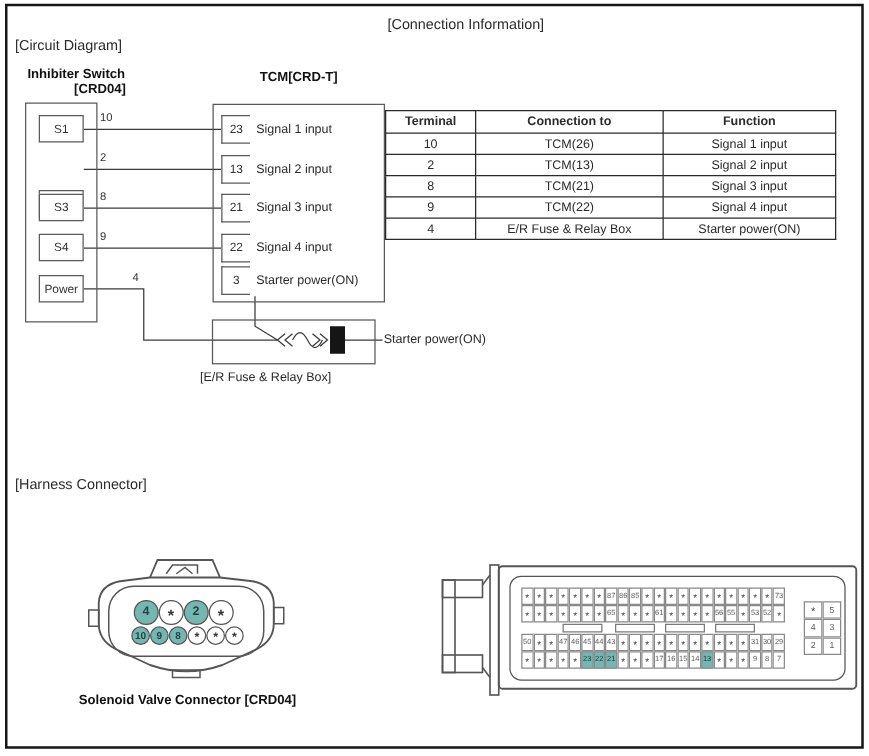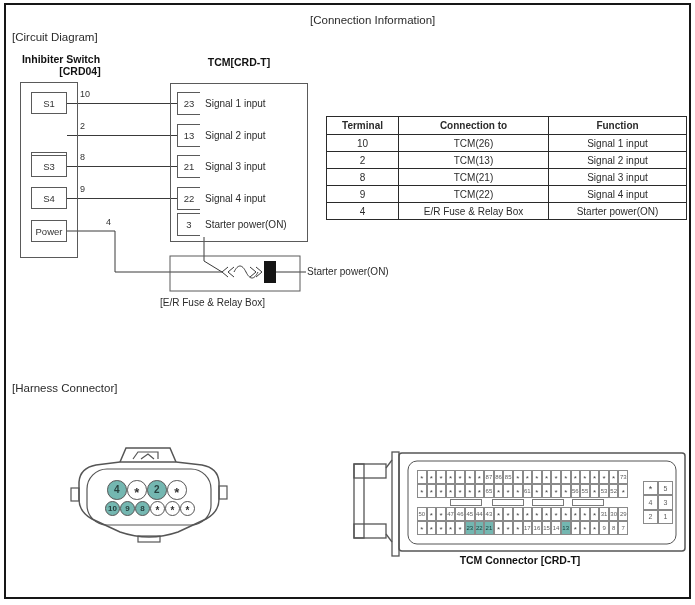--- a/index.html
+++ b/index.html
@@ -12,22 +12,22 @@
   .ctitle { position:absolute; font-weight:bold; font-size:10.5px; text-align:center; color:#111; white-space:nowrap; }
   .wires { position:absolute; left:0; top:0; }
   .obox { position:absolute; border:1px solid #5a5a5a; background:transparent; }
   .sbox { position:absolute; left:31px; width:36px; height:22px; border:1px solid #5a5a5a; background:#fff;
           display:flex; align-items:center; justify-content:center; font-size:9.5px; color:#333; }
   .wnum { position:absolute; font-size:9px; color:#333; }
   .term { position:absolute; left:177px; width:23px; height:23px; border:1px solid #5a5a5a; border-right:none;
           background:#fff; display:flex; align-items:center; justify-content:center; font-size:9.5px; color:#333; }
   .tsig { position:absolute; left:205px; font-size:10px; color:#2b2b2b; white-space:nowrap; }
   .lbl10 { position:absolute; font-size:10px; color:#2b2b2b; white-space:nowrap; }
-  table.conn { position:absolute; left:326px; top:88px; width:360px; border-collapse:collapse; table-layout:fixed;
-               font-size:10px; color:#2b2b2b;margin-top:28px; }
+  table.conn { position:absolute; left:308px; top:88px; width:360px; border-collapse:collapse; table-layout:fixed;
+               font-size:10px; color:#2b2b2b; }
   table.conn th, table.conn td { border:1px solid #2a2a2a; text-align:center; padding:0 2px; }
   table.conn th { height:18px; font-size:10px; }
   table.conn td { height:17px; }
   
   .sol { position:absolute; left:70px; top:444px; width:160px; height:100px; }
   .sol svg, .tcmc svg { position:absolute; left:0; top:0; }
   .pins { position:absolute; display:flex; }
   .pin { border:1.3px solid #555; border-radius:50%; background:#fff; display:flex; align-items:center;
          justify-content:center; font-weight:bold; color:#27413f; }
   .pinsTop { left:37px; top:36px; gap:0.5px; }
@@ -176,20 +176,21 @@
     <div class="pins pinsBot">
 
     <span class="pin hl">10</span>
         <span class="pin hl">9</span>
         <span class="pin hl">8</span>
         <span class="pin star">*</span>
         <span class="pin star">*</span>
         <span class="pin star">*</span>
       </div>
   </div>
+  <div class="conn-label" style="left:30px; width:240px;">Solenoid Valve Connector [CRD04]</div>
 
   <div class="tcmc">
     <svg width="340" height="114" viewBox="0 0 340 114">
       <g fill="none" stroke="#555" stroke-width="1.3">
         <rect x="2" y="20" width="32" height="14"></rect>
         <rect x="2" y="80" width="32" height="14"></rect>
         <rect x="2" y="20" width="10" height="74"></rect>
         <line x1="34" y1="24" x2="40" y2="16"></line>
         <line x1="34" y1="90" x2="40" y2="98"></line>
         <rect x="40" y="8" width="7" height="104"></rect>
@@ -304,14 +305,13 @@
     <div class="sgrid">
 
     <span class="pincell star">*</span>
         <span class="pincell">5</span>
         <span class="pincell">4</span>
         <span class="pincell">3</span>
         <span class="pincell">2</span>
         <span class="pincell">1</span>
       </div>
   </div>
-  <div class="conn-label" style="left:360px; width:320px;">TCM Connector [CRD-T]</div>
 </div>
 
 </body></html>

